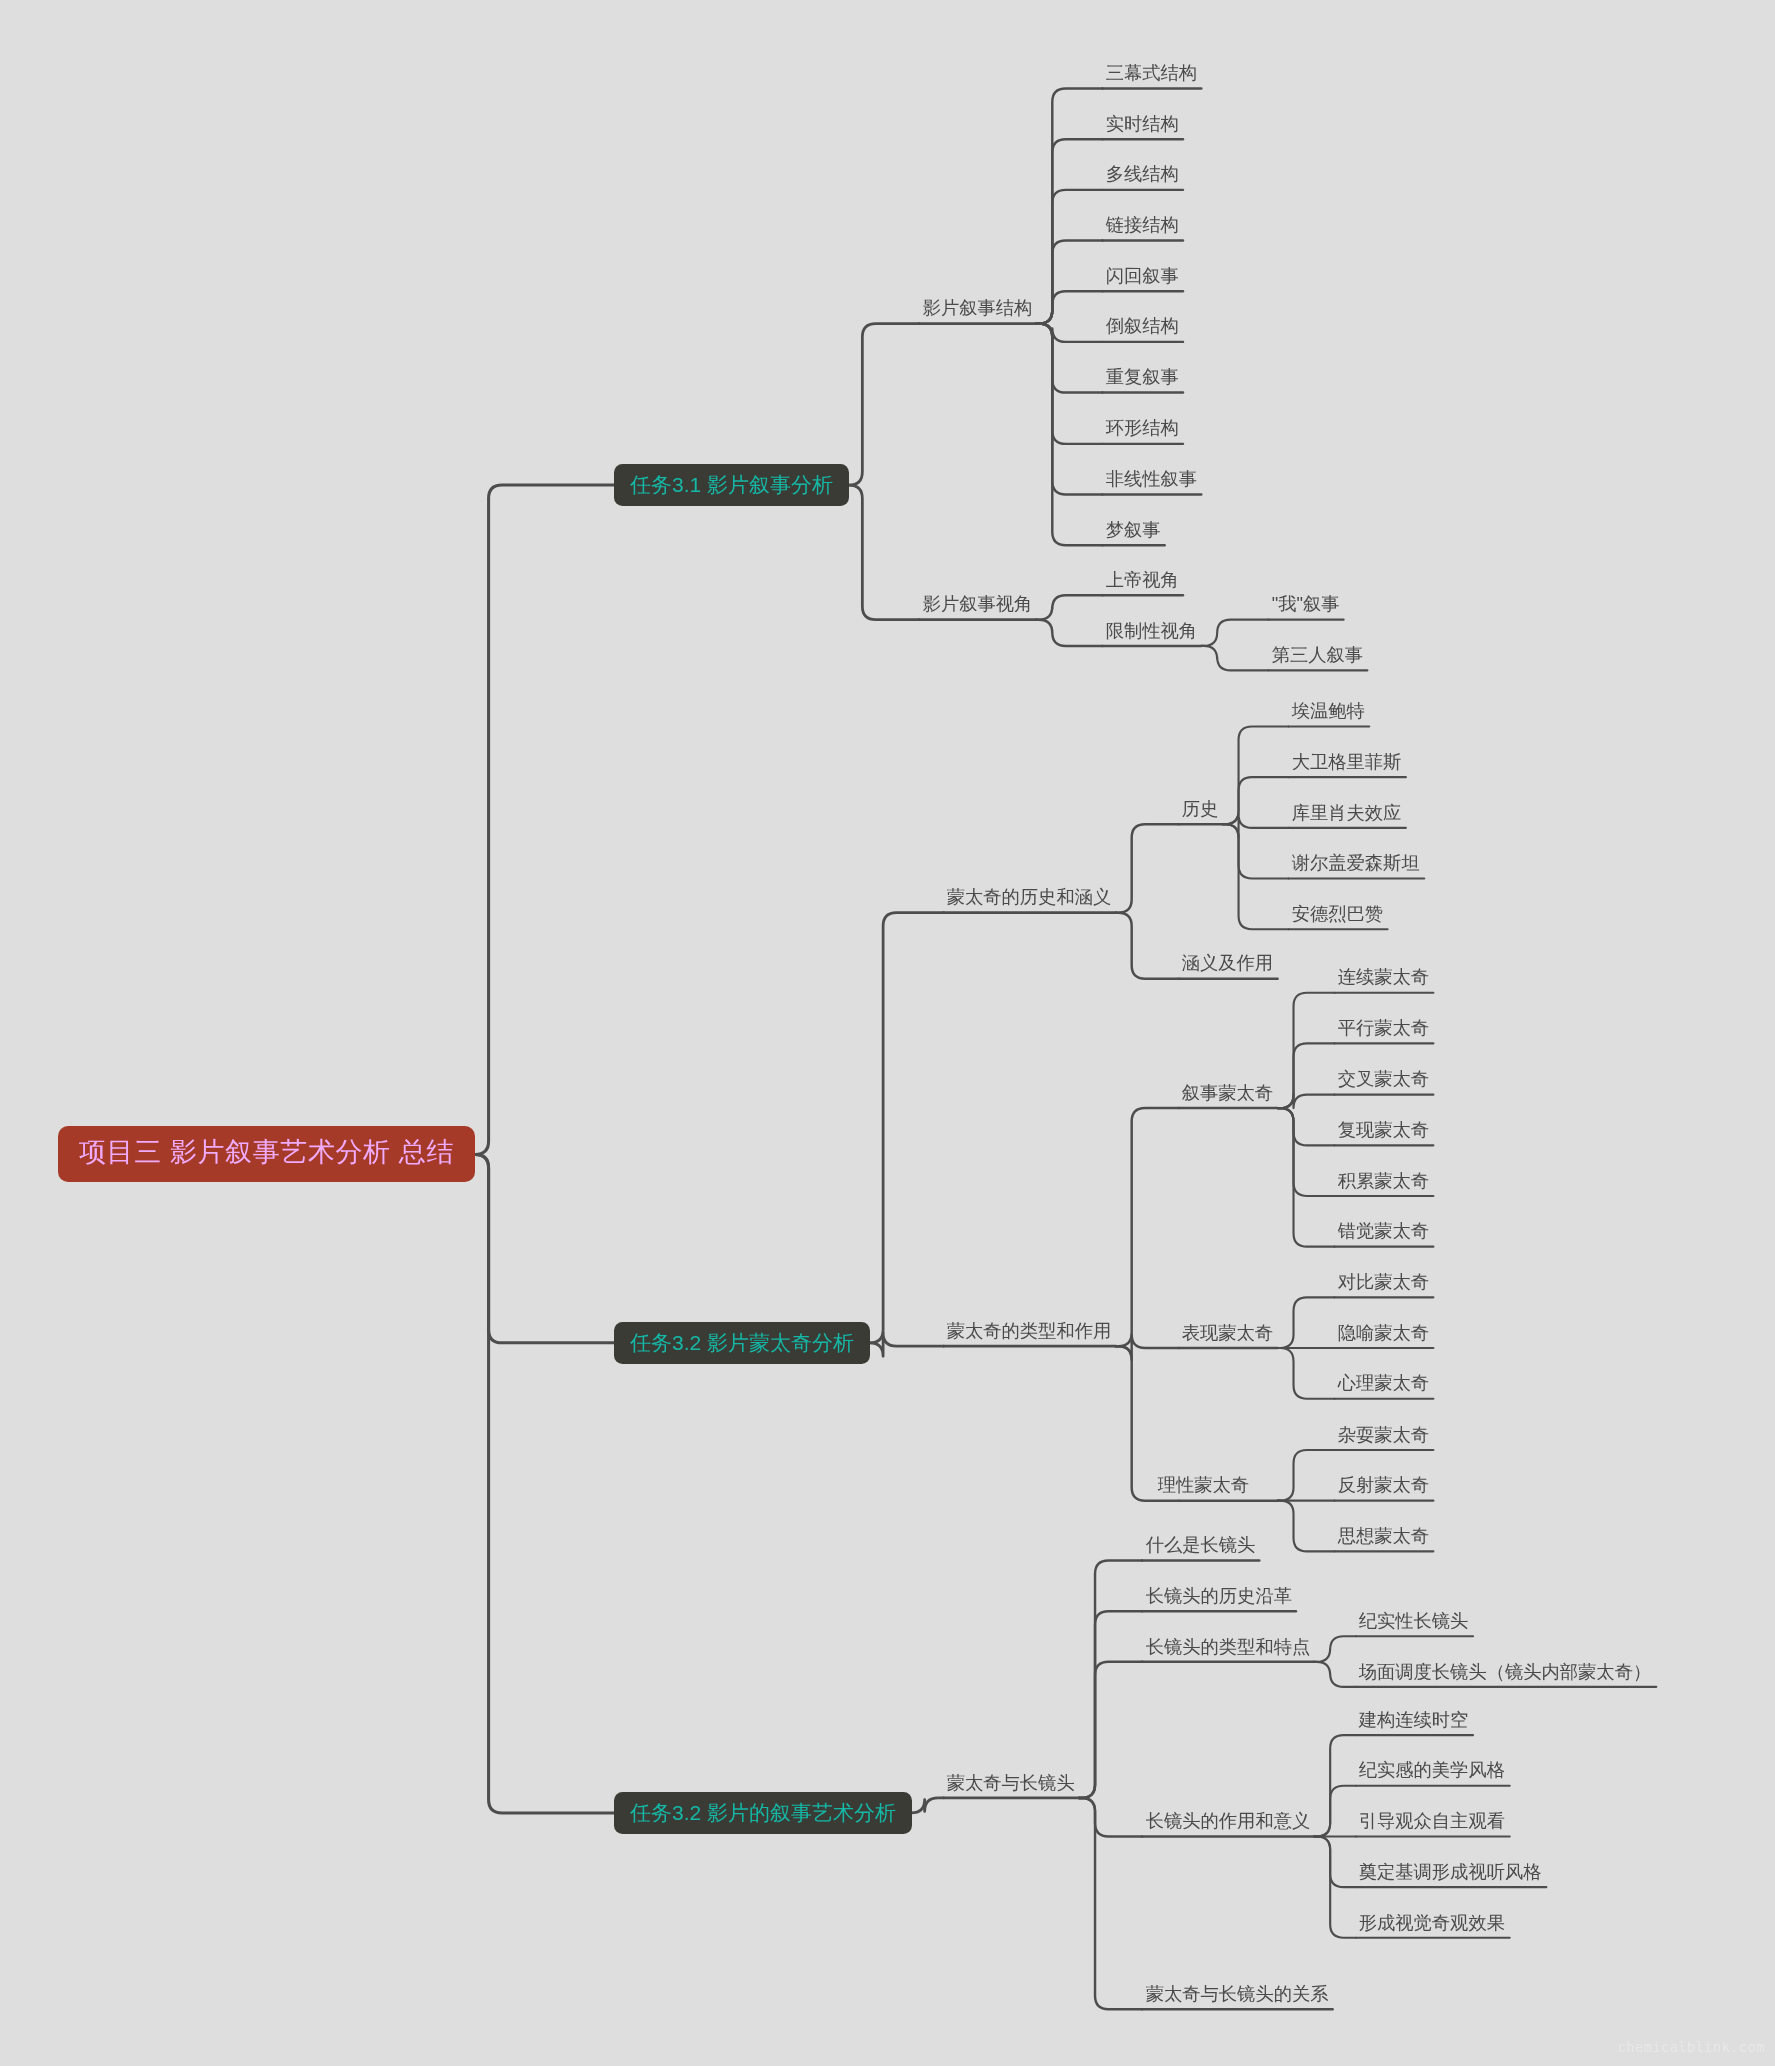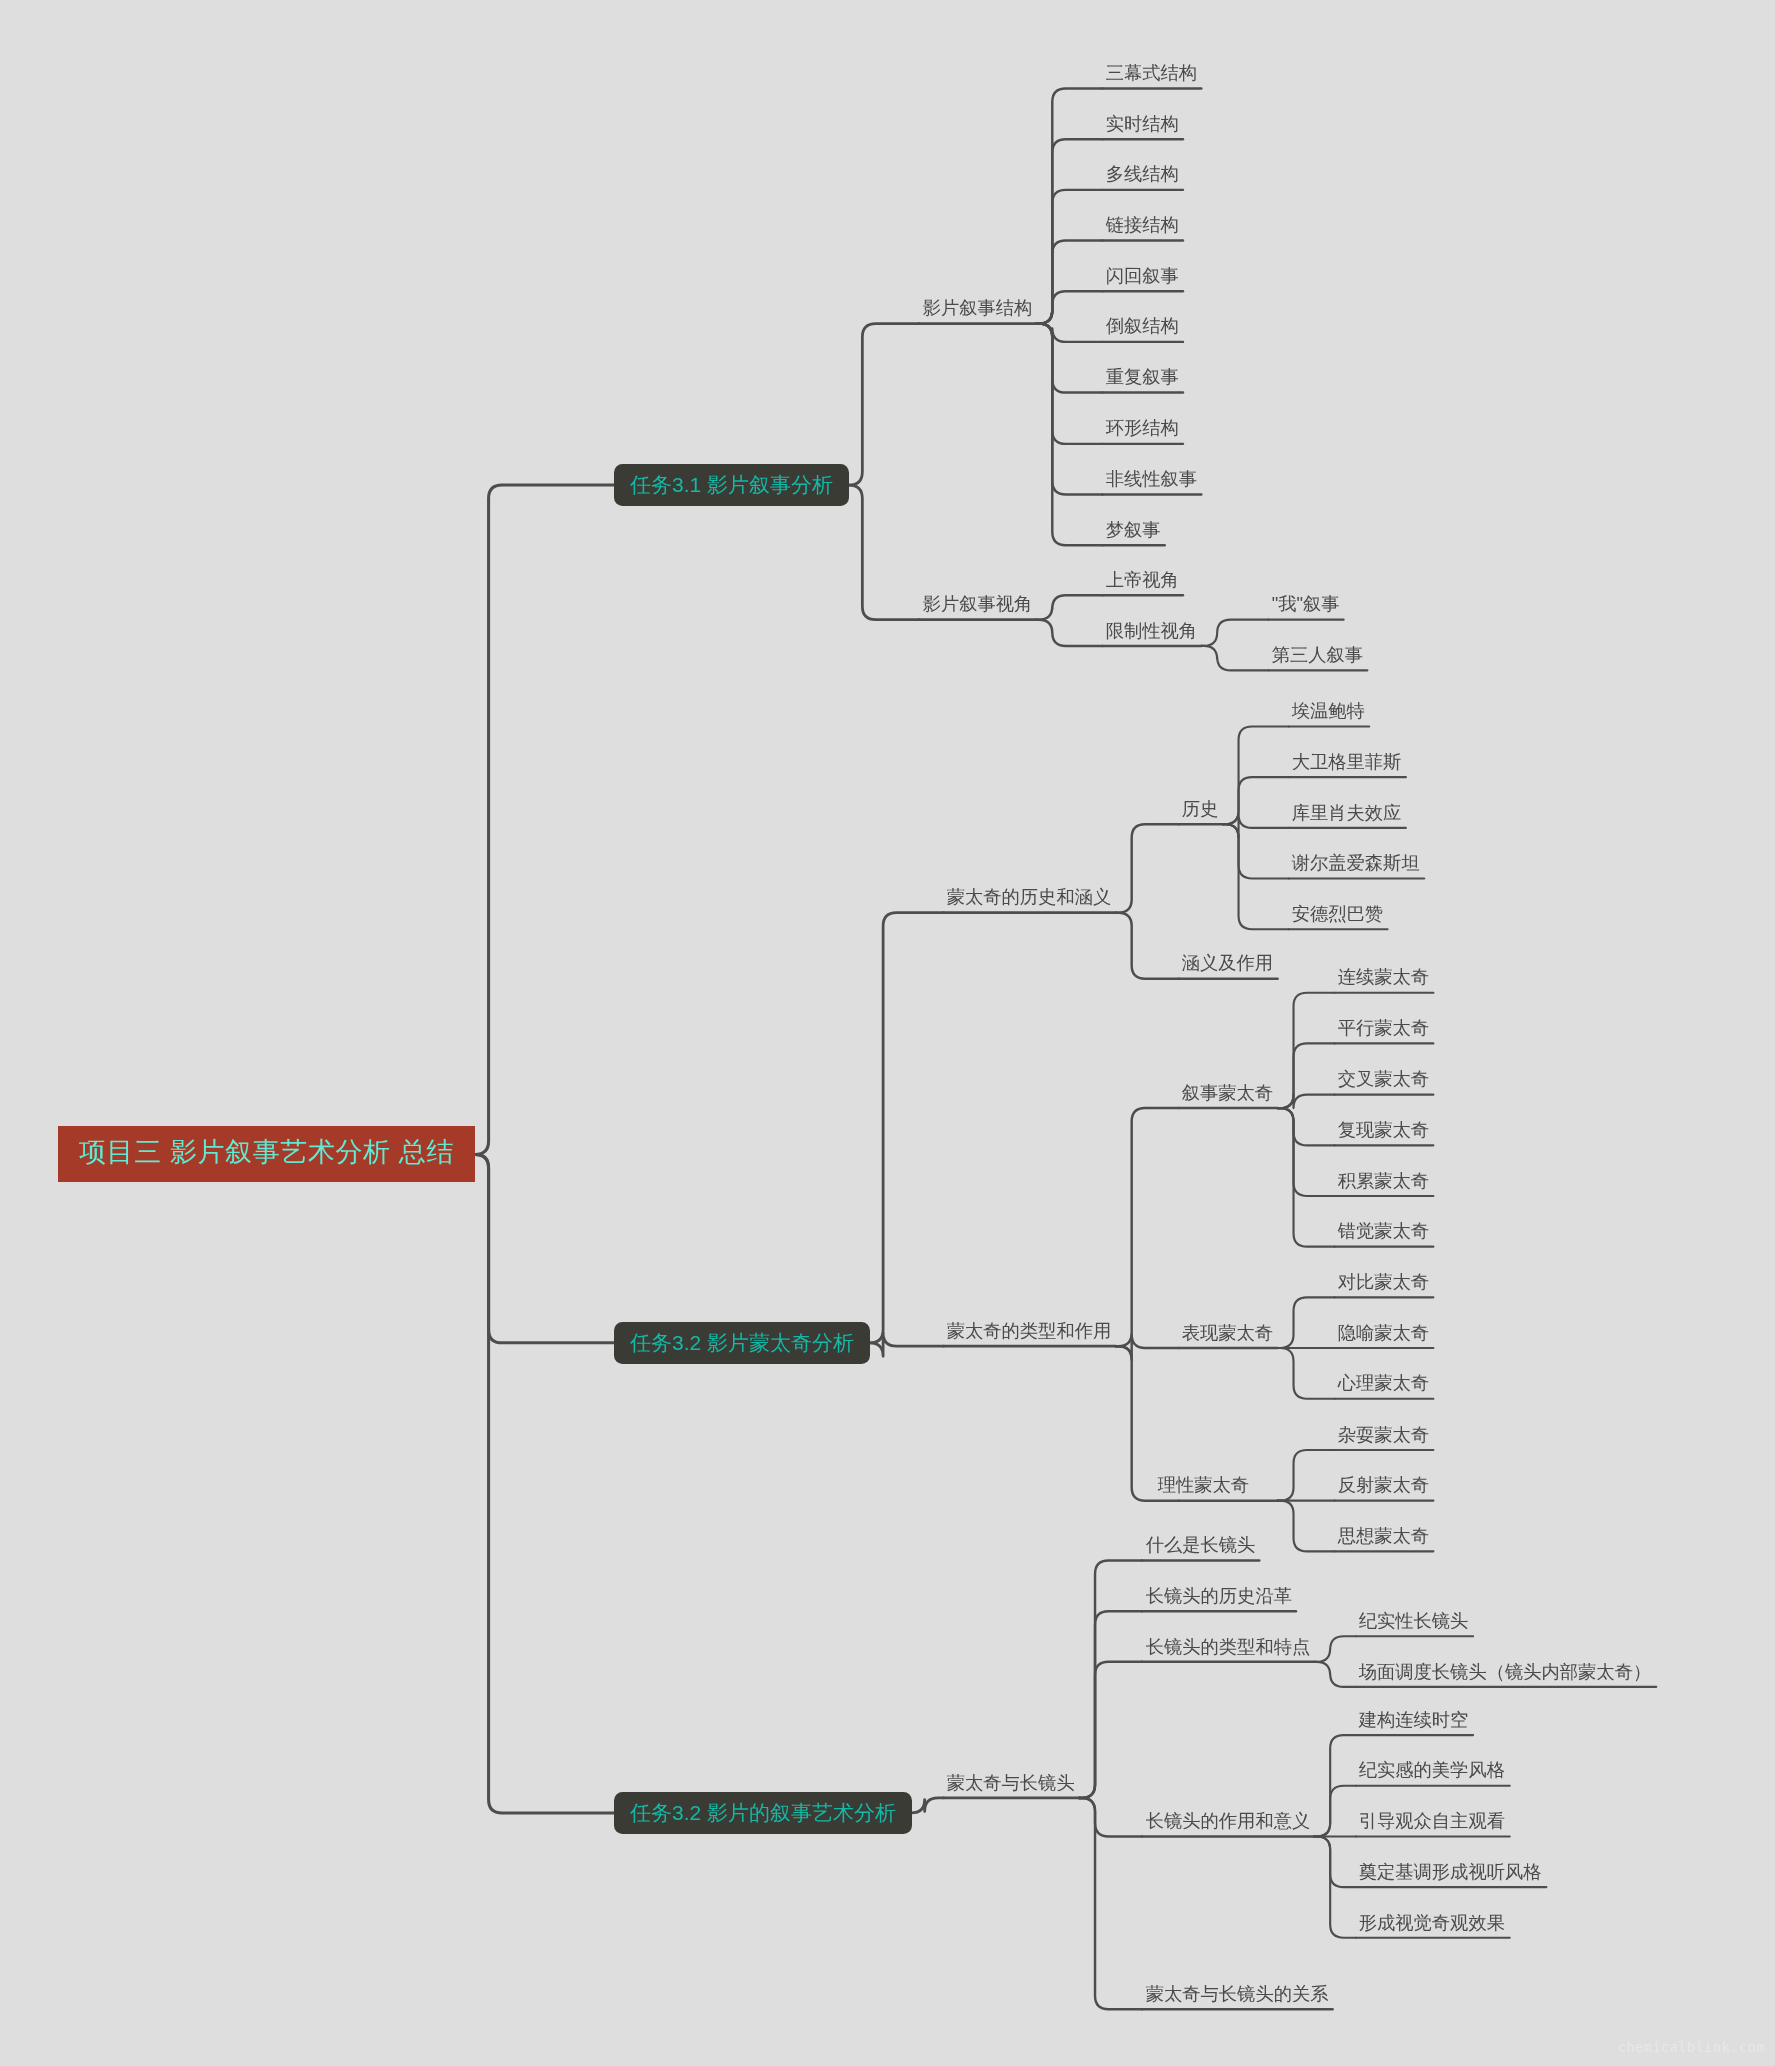--- a/index.html
+++ b/index.html
@@ -8,22 +8,22 @@
     background:#dedede;
     font-family:"Liberation Sans","DejaVu Sans",sans-serif;
     overflow:hidden;position:relative;
   }
   #stage{position:absolute;left:0;top:0;width:1776px;height:2066px;}
   svg.links{position:absolute;left:0;top:0;width:1776px;height:2066px;pointer-events:none;}
   .node{position:absolute;white-space:nowrap;}
 
   
   .root{
-    background:#a63a28;color:#5eead4;
-    border-radius:0;
+    background:#a63a28;color:#f0abfc;
+    border-radius:10px;
     font-size:27px;
     padding:13.4px 21px 16px 21px;
     letter-spacing:0.6px;
     line-height:1;
   }
   
   .task{
     background:#3b3b35;color:#14b8a6;
     border-radius:8.5px;
     font-size:21px;

